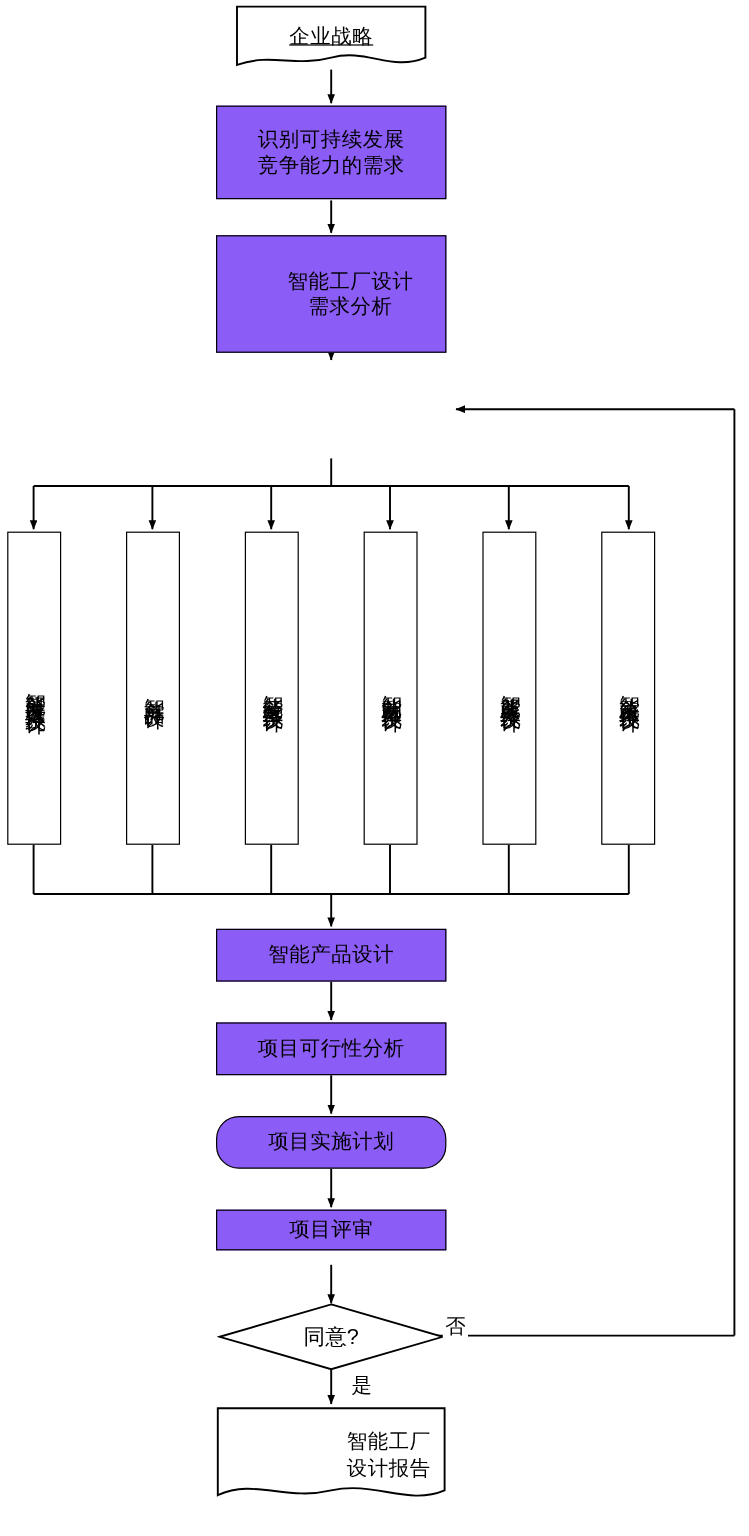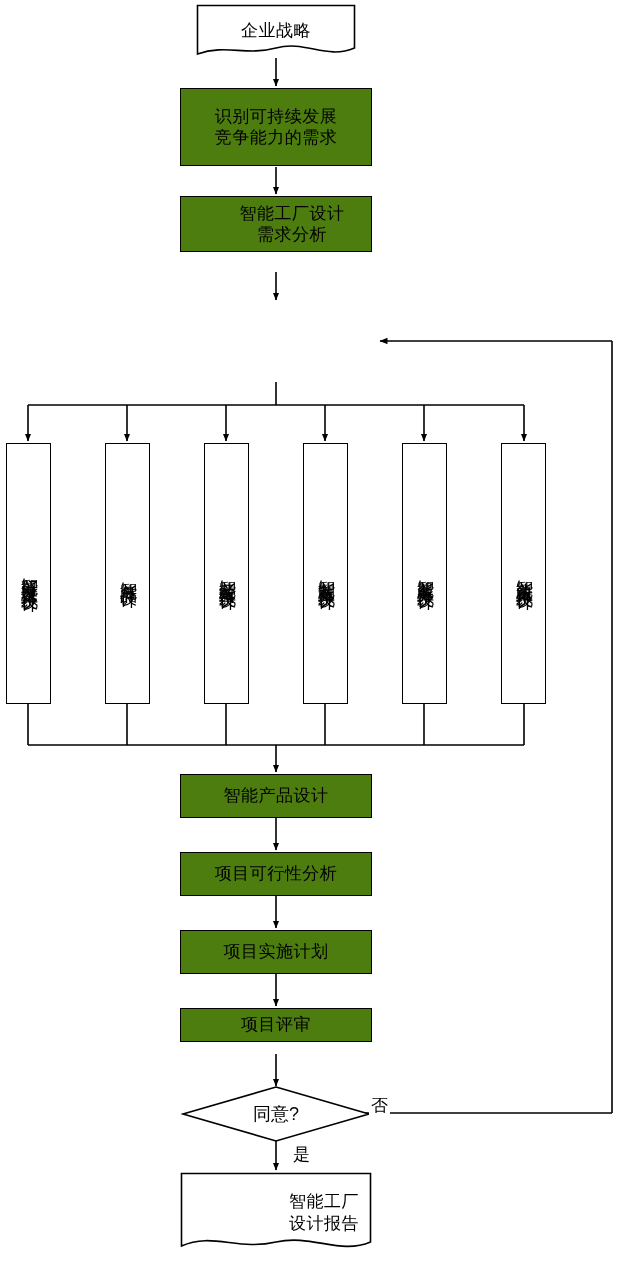--- a/index.html
+++ b/index.html
@@ -1,20 +1,20 @@
 <!DOCTYPE html>
 <html><head>
 <meta charset="utf-8">
 <style>
   html,body{margin:0;padding:0;background:#ffffff;}
   body{width:624px;height:1280px;position:relative;
        font-family:"Liberation Sans","DejaVu Sans",sans-serif;color:#000;}
   #canvas{position:absolute;left:0;top:0;width:624px;height:1280px;}
   svg.lines{position:absolute;left:0;top:0;width:624px;height:1280px;overflow:visible;}
-  .node{position:absolute;box-sizing:border-box;border:1.5px solid #000;background:#4d7c0f;
+  .node{position:absolute;box-sizing:border-box;border:1.5px solid #000;background:#8b5cf6;
         display:flex;align-items:center;justify-content:center;text-align:center;
         font-size:17px;line-height:1.25;letter-spacing:.5px;}
   .doc-wrap{position:absolute;}
   .doc-wrap svg{position:absolute;left:0;top:0;}
   .doc-text{position:absolute;left:0;top:0;width:100%;height:100%;
             display:flex;align-items:center;justify-content:center;text-align:center;
             font-size:17px;line-height:1.3;letter-spacing:.5px;}
   .vert{writing-mode:vertical-rl;text-orientation:upright;
         letter-spacing:2px;font-size:17px;line-height:1.35;}
   .vert-node{position:absolute;box-sizing:border-box;border:1.5px solid #000;background:#fff;
@@ -74,27 +74,27 @@
       <line x1="341" y1="1113" x2="612" y2="1113"></line>
       <line x1="612" y1="1113" x2="612" y2="341"></line>
       <line x1="612" y1="341" x2="380" y2="341" marker-end="url(#arrow)"></line>
     </g>
   </svg>
 
   <div class="doc-wrap" style="left:196px;top:4px;width:160px;height:54px;">
     <svg width="160" height="54" viewBox="0 0 160 54">
       <path d="M1.5,1.5 L158.5,1.5 L158.5,44 C130,56 110,36 80,44 C50,52 30,40 1.5,50 Z" fill="#fff" stroke="#000" stroke-width="1.6"></path>
     </svg>
-    <div class="doc-text" style="padding-bottom:8px;">企业战略</div>
+    <div class="doc-text" style="padding-bottom:8px;text-decoration:underline;">企业战略</div>
   </div>
 
   <div class="node" style="left:180px;top:88px;width:192px;height:78px;white-space:pre-line;">识别可持续发展
 竞争能力的需求</div>
 
-  <div class="node" style="left:180px;top:196px;width:192px;height:56px;white-space:pre-line;padding-left:32px;">智能工厂设计
+  <div class="node" style="left:180px;top:196px;width:192px;height:98px;white-space:pre-line;padding-left:32px;">智能工厂设计
 需求分析</div>
 
 
   <div class="vert-node" style="left:6px;top:443px;width:45px;height:261px;">
     <span class="vert">智能研发设计系统设计</span>
   </div>
   <div class="vert-node" style="left:105px;top:443px;width:45px;height:261px;">
     <span class="vert">智能产品设计</span>
   </div>
   <div class="vert-node" style="left:204px;top:443px;width:45px;height:261px;">
@@ -107,21 +107,21 @@
     <span class="vert">智能服务系统设计</span>
   </div>
   <div class="vert-node" style="left:501px;top:443px;width:45px;height:261px;">
     <span class="vert">智能决策系统设计</span>
   </div>
 
   <div class="node" style="left:180px;top:774px;width:192px;height:44px;">智能产品设计</div>
 
   <div class="node" style="left:180px;top:852px;width:192px;height:44px;">项目可行性分析</div>
 
-  <div class="node" style="left:180px;top:930px;width:192px;height:44px;">项目实施计划</div>
+  <div class="node" style="left:180px;top:930px;width:192px;height:44px;border-radius:19px;">项目实施计划</div>
 
   <div class="node" style="left:180px;top:1008px;width:192px;height:34px;">项目评审</div>
 
   <div class="diamond" style="left:181px;top:1085px;width:190px;height:58px;">
     <svg width="190" height="58" viewBox="0 0 190 58">
       <polygon points="95,2 188,29 95,56 2,29" fill="#fff" stroke="#000" stroke-width="1.6"></polygon>
     </svg>
     <div class="dtext">同意?</div>
   </div>
 

